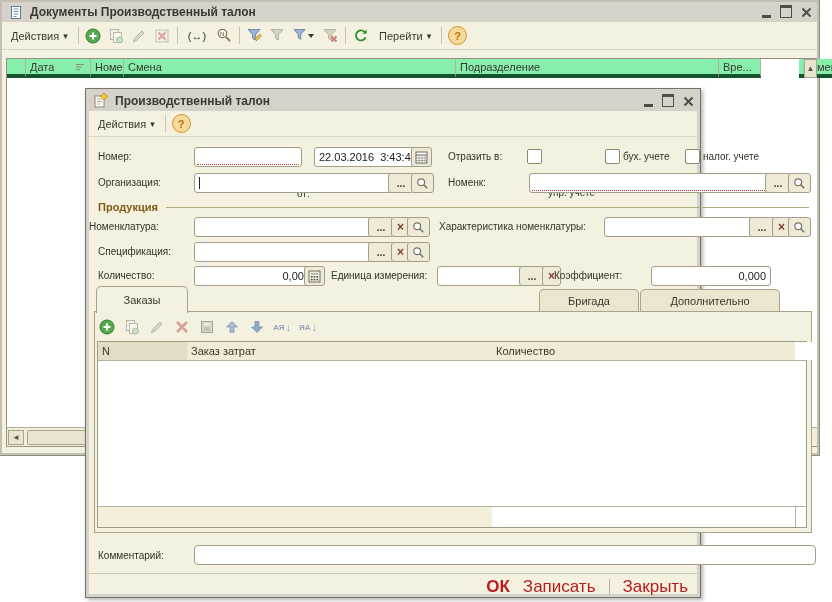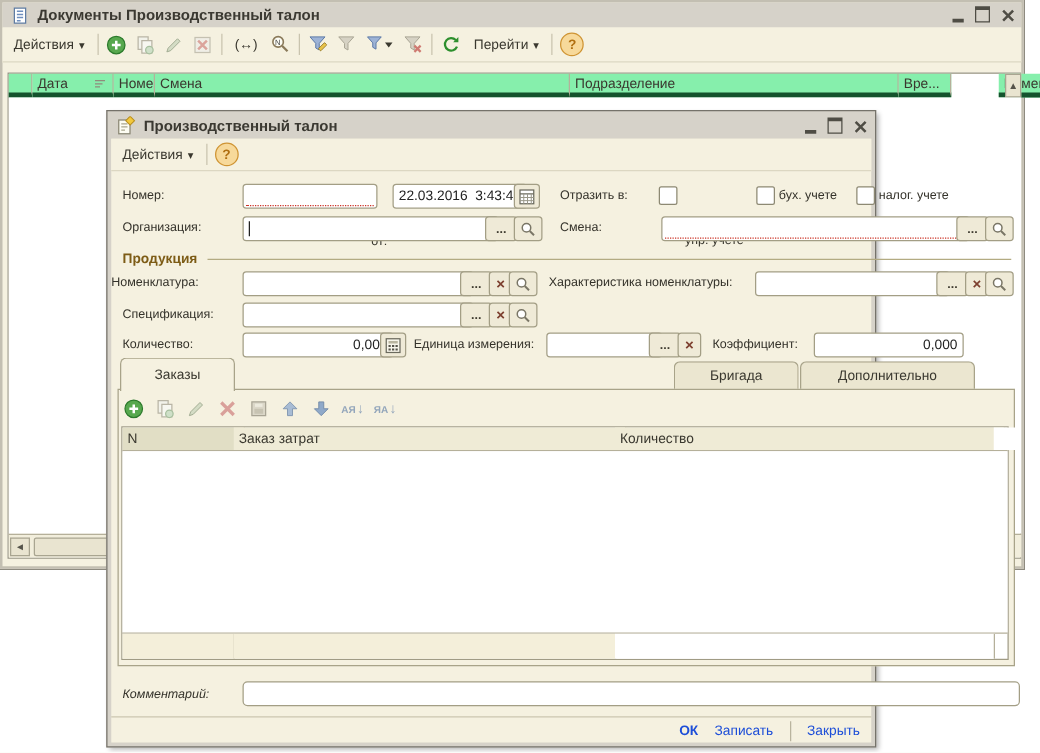--- a/index.html
+++ b/index.html
@@ -48,21 +48,21 @@
        border-radius:5px 5px 0 0;display:flex;align-items:center;justify-content:center;
        font-size:11px;color:#3a382f;position:absolute;white-space:nowrap;}
   .tab.active{top:197px;height:26px;background:#f5f1e0;z-index:3;}
   .panel{border:1px solid #a8a389;background:#f5f1e0;}
   .dgh{border-right:1px solid #b5b09a;background:#efebd6;font-size:11px;color:#3a382f;
        display:flex;align-items:center;padding:0 4px;position:absolute;overflow:hidden;}
   .dgf{background:#f4efda;border-right:1px solid #b5b09a;position:absolute;}
   .sortico{display:flex;align-items:flex-end;gap:1px;color:#93a6bb;}
   .sortico b{font-size:8px;font-weight:bold;line-height:8px;}
   .sortico .ar{font-size:11px;line-height:10px;}
-  .bbtn{font-size:11px;color:#1d4ed8;white-space:nowrap;}
+  .bbtn{font-size:17px;color:#b91c1c;white-space:nowrap;}
   .bbtn.bold{font-weight:bold;}
   .bsep{width:1px;height:16px;background:#b9b49e;}
 </style>
 </head>
 <body>
 
 <div id="screen">
 
   <div class="abs win" style="left:0;top:0;width:819px;height:455px;">
 
@@ -271,21 +271,21 @@
         <span class="caret"></span>
         <span></span>
       </div>
     <div class="fbtn" style="left:302px;top:84px;width:24px;">...</div>
     <div class="fbtn" style="left:325px;top:84px;width:21px;">
       <svg width="13" height="13" viewBox="0 0 13 13">
           <circle cx="5.2" cy="5.2" r="3.4" fill="#fff" stroke="#7a7666" stroke-width="1.2"></circle>
           <line x1="7.8" y1="7.8" x2="11.2" y2="11.2" stroke="#7a7666" stroke-width="1.6"></line>
         </svg>
     </div>
-    <span class="abs lbl" style="left:362px;top:88px;">Смена:</span>
+    <span class="abs lbl" style="left:362px;top:88px;">Номенк:</span>
     <div class="fld req" style="left:443px;top:84px;width:237px;">
         <span></span>
       </div>
     <div class="fbtn" style="left:679px;top:84px;width:24px;">...</div>
     <div class="fbtn" style="left:702px;top:84px;width:21px;">
       <svg width="13" height="13" viewBox="0 0 13 13">
           <circle cx="5.2" cy="5.2" r="3.4" fill="#fff" stroke="#7a7666" stroke-width="1.2"></circle>
           <line x1="7.8" y1="7.8" x2="11.2" y2="11.2" stroke="#7a7666" stroke-width="1.6"></line>
         </svg>
     </div>
@@ -340,21 +340,21 @@
             <rect x="2.8" y="8.8" width="1.8" height="1.6"></rect>
             <rect x="5.6" y="8.8" width="1.8" height="1.6"></rect>
             <rect x="8.4" y="8.8" width="1.8" height="1.6"></rect>
           </g>
         </svg>
     </div>
     <span class="abs lbl" style="left:245px;top:181px;">Единица измерения:</span>
     <div class="fld" style="left:351px;top:177px;width:83px;"></div>
     <div class="fbtn" style="left:433px;top:177px;width:24px;">...</div>
     <div class="fbtn clear" style="left:456px;top:177px;width:17px;">×</div>
-    <span class="abs lbl" style="left:484px;top:181px;">Коэффициент:</span>
+    <span class="abs lbl" style="left:468px;top:181px;">Коэффициент:</span>
     <div class="fld num" style="left:565px;top:177px;width:110px;">
         <span>0,000</span>
       </div>
 
     <div class="tab active" style="left:10px;width:90px;">
         <span>Заказы</span>
       </div>
     <div class="tab" style="left:453px;width:98px;">
         <span>Бригада</span>
       </div>
@@ -430,21 +430,21 @@
       <div class="abs" style="left:0;top:18px;right:0;height:0;border-top:1px solid #b5b09a;"></div>
 
       <div class="abs" style="left:0;top:19px;width:708px;height:145px;background:#fff;"></div>
 
       <div class="abs" style="left:0;top:164px;right:0;height:0;border-top:1px solid #b5b09a;"></div>
       <div class="dgf" style="left:0;top:165px;width:89px;height:20px;"></div>
       <div class="dgf" style="left:89px;top:165px;width:305px;height:20px;"></div>
       <div class="dgf" style="left:394px;top:165px;width:303px;height:20px;background:#fff;"></div>
     </div>
 
-    <span class="abs lbl" style="left:12px;top:461px;font-style:italic;">Комментарий:</span>
+    <span class="abs lbl" style="left:12px;top:461px;">Комментарий:</span>
     <div class="fld" style="left:108px;top:456px;width:612px;border-radius:4px;">
         <span></span>
       </div>
 
     <div class="abs" style="left:3px;top:484px;right:3px;height:0;border-top:1px solid #cbc6b0;"></div>
     <div class="abs" style="right:12px;top:488px;display:flex;align-items:center;gap:13px;">
       <span class="bbtn bold">ОК</span>
       <span class="bbtn">Записать</span>
       <span class="bsep"></span>
       <span class="bbtn">Закрыть</span>

